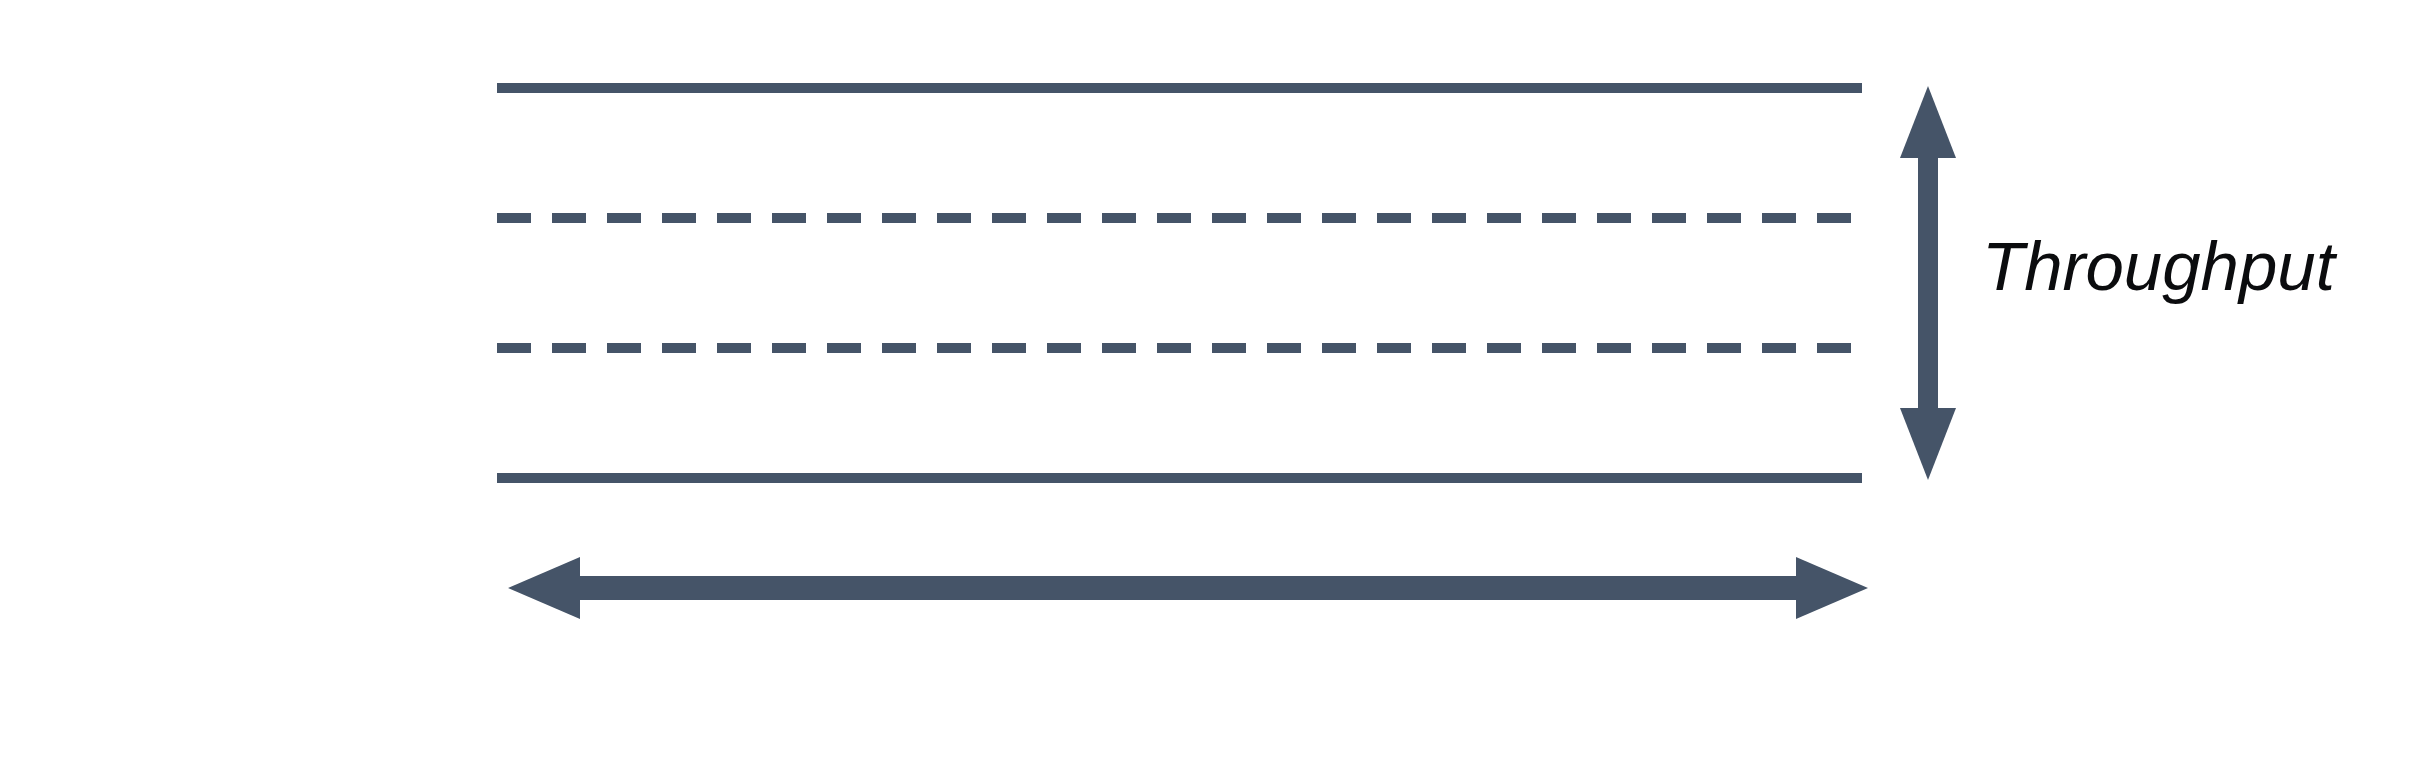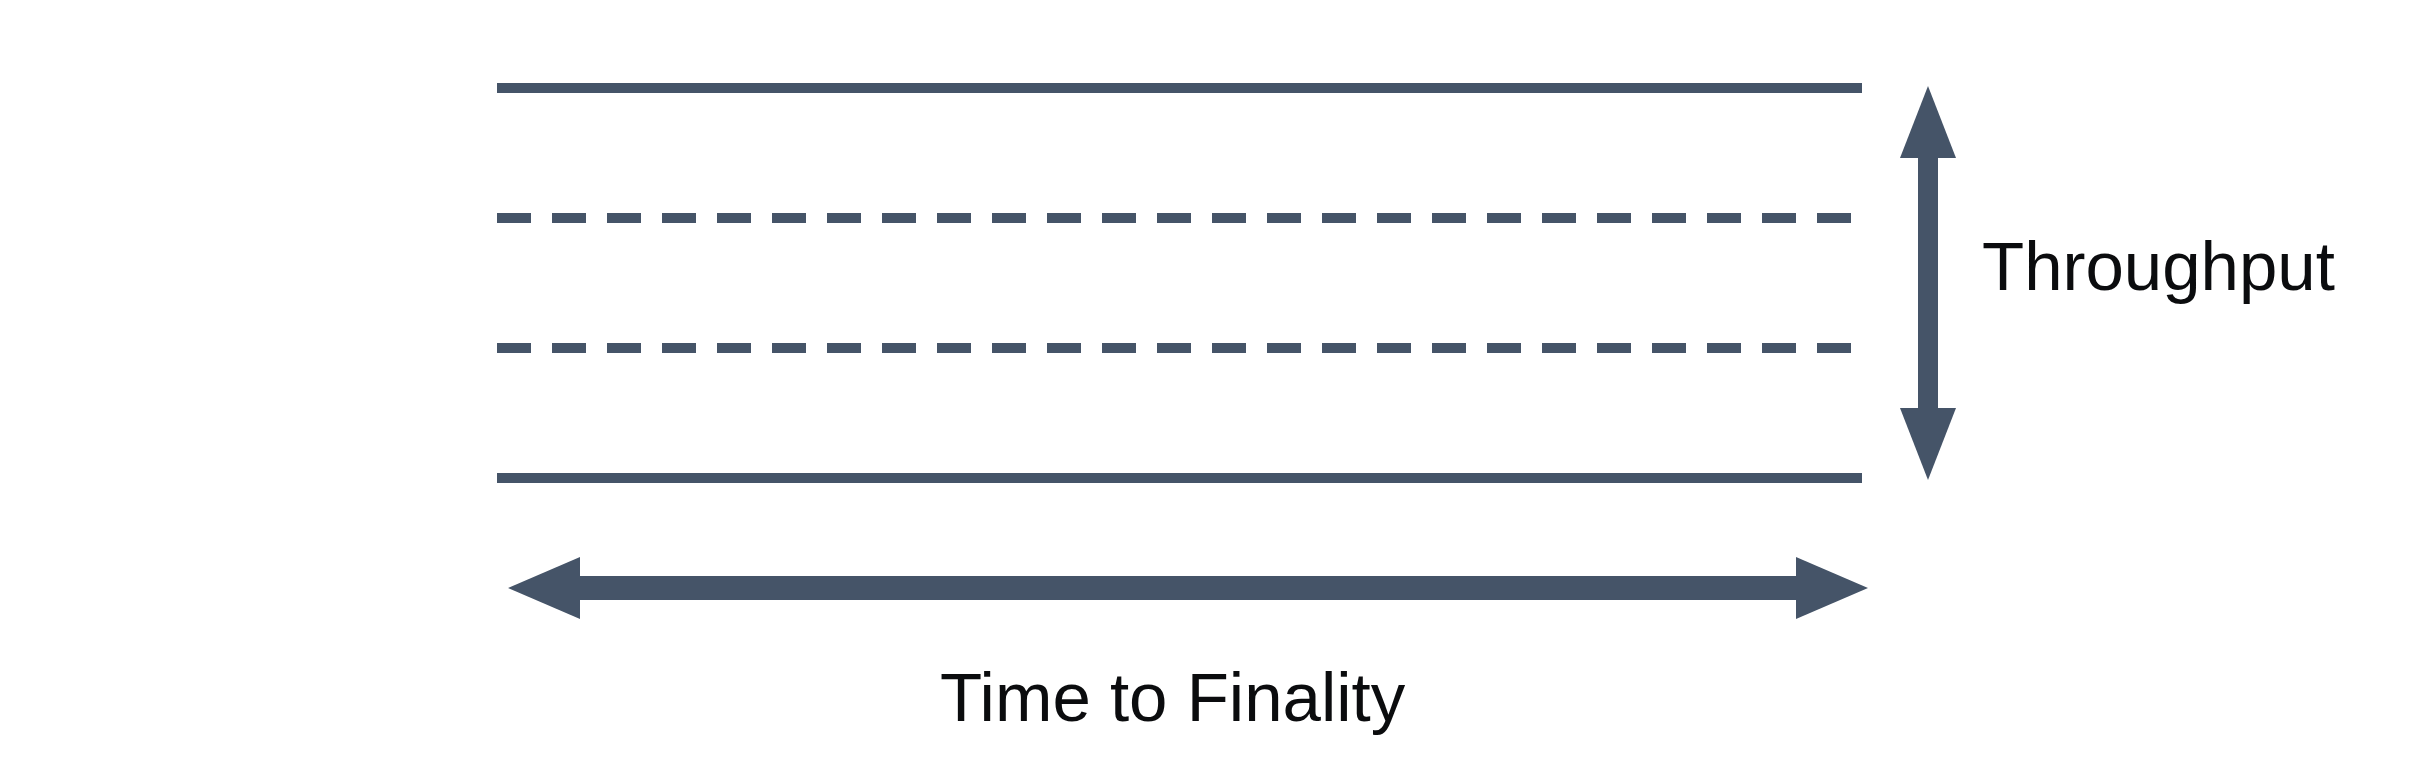--- a/index.html
+++ b/index.html
@@ -9,20 +9,21 @@
   }
   body {
     font-family: "Liberation Sans", sans-serif;
   }
   #canvas {
     position: relative;
     width: 2410px;
     height: 780px;
     background: #ffffff;
     overflow: hidden;
+    font-style: italic;
   }
   #diagram-svg {
     position: absolute;
     left: 0;
     top: 0;
     width: 2410px;
     height: 780px;
     display: block;
   }
   .axis-label {
@@ -73,15 +74,14 @@
       <rect x="576" y="576" width="1224" height="24" fill="#455468"></rect>
 
       <polygon points="508,588 580,557 580,619" fill="#455468"></polygon>
 
       <polygon points="1868,588 1796,557 1796,619" fill="#455468"></polygon>
     </g>
   </svg>
 
   <div id="throughput-label" class="axis-label">Throughput</div>
 
-  <div id="time-to-finality-label" class="axis-label">Time to Finality</div>
 
 </div>
 
 </body></html>

